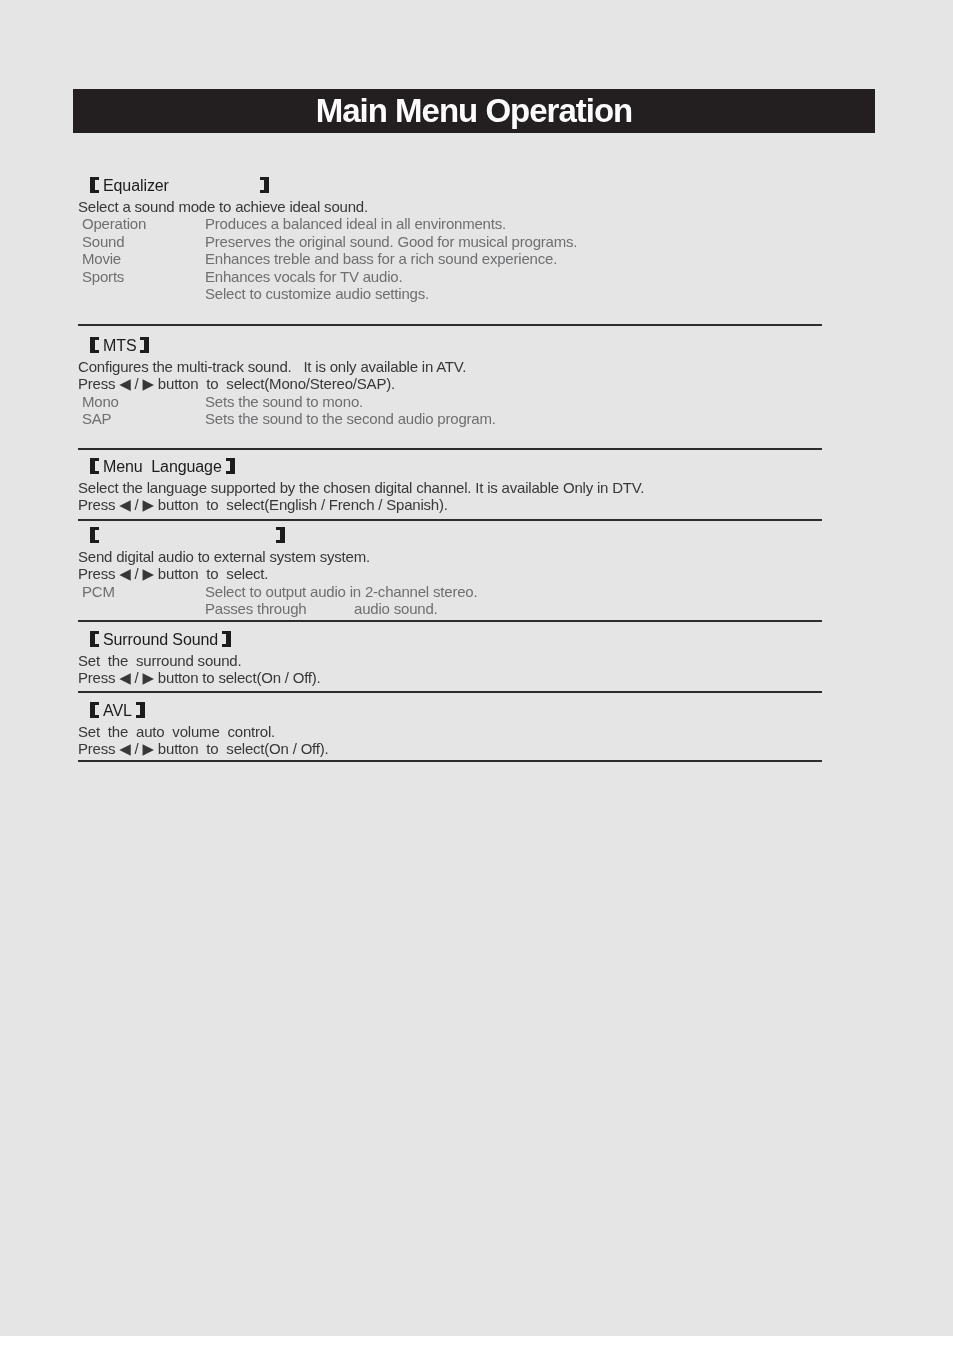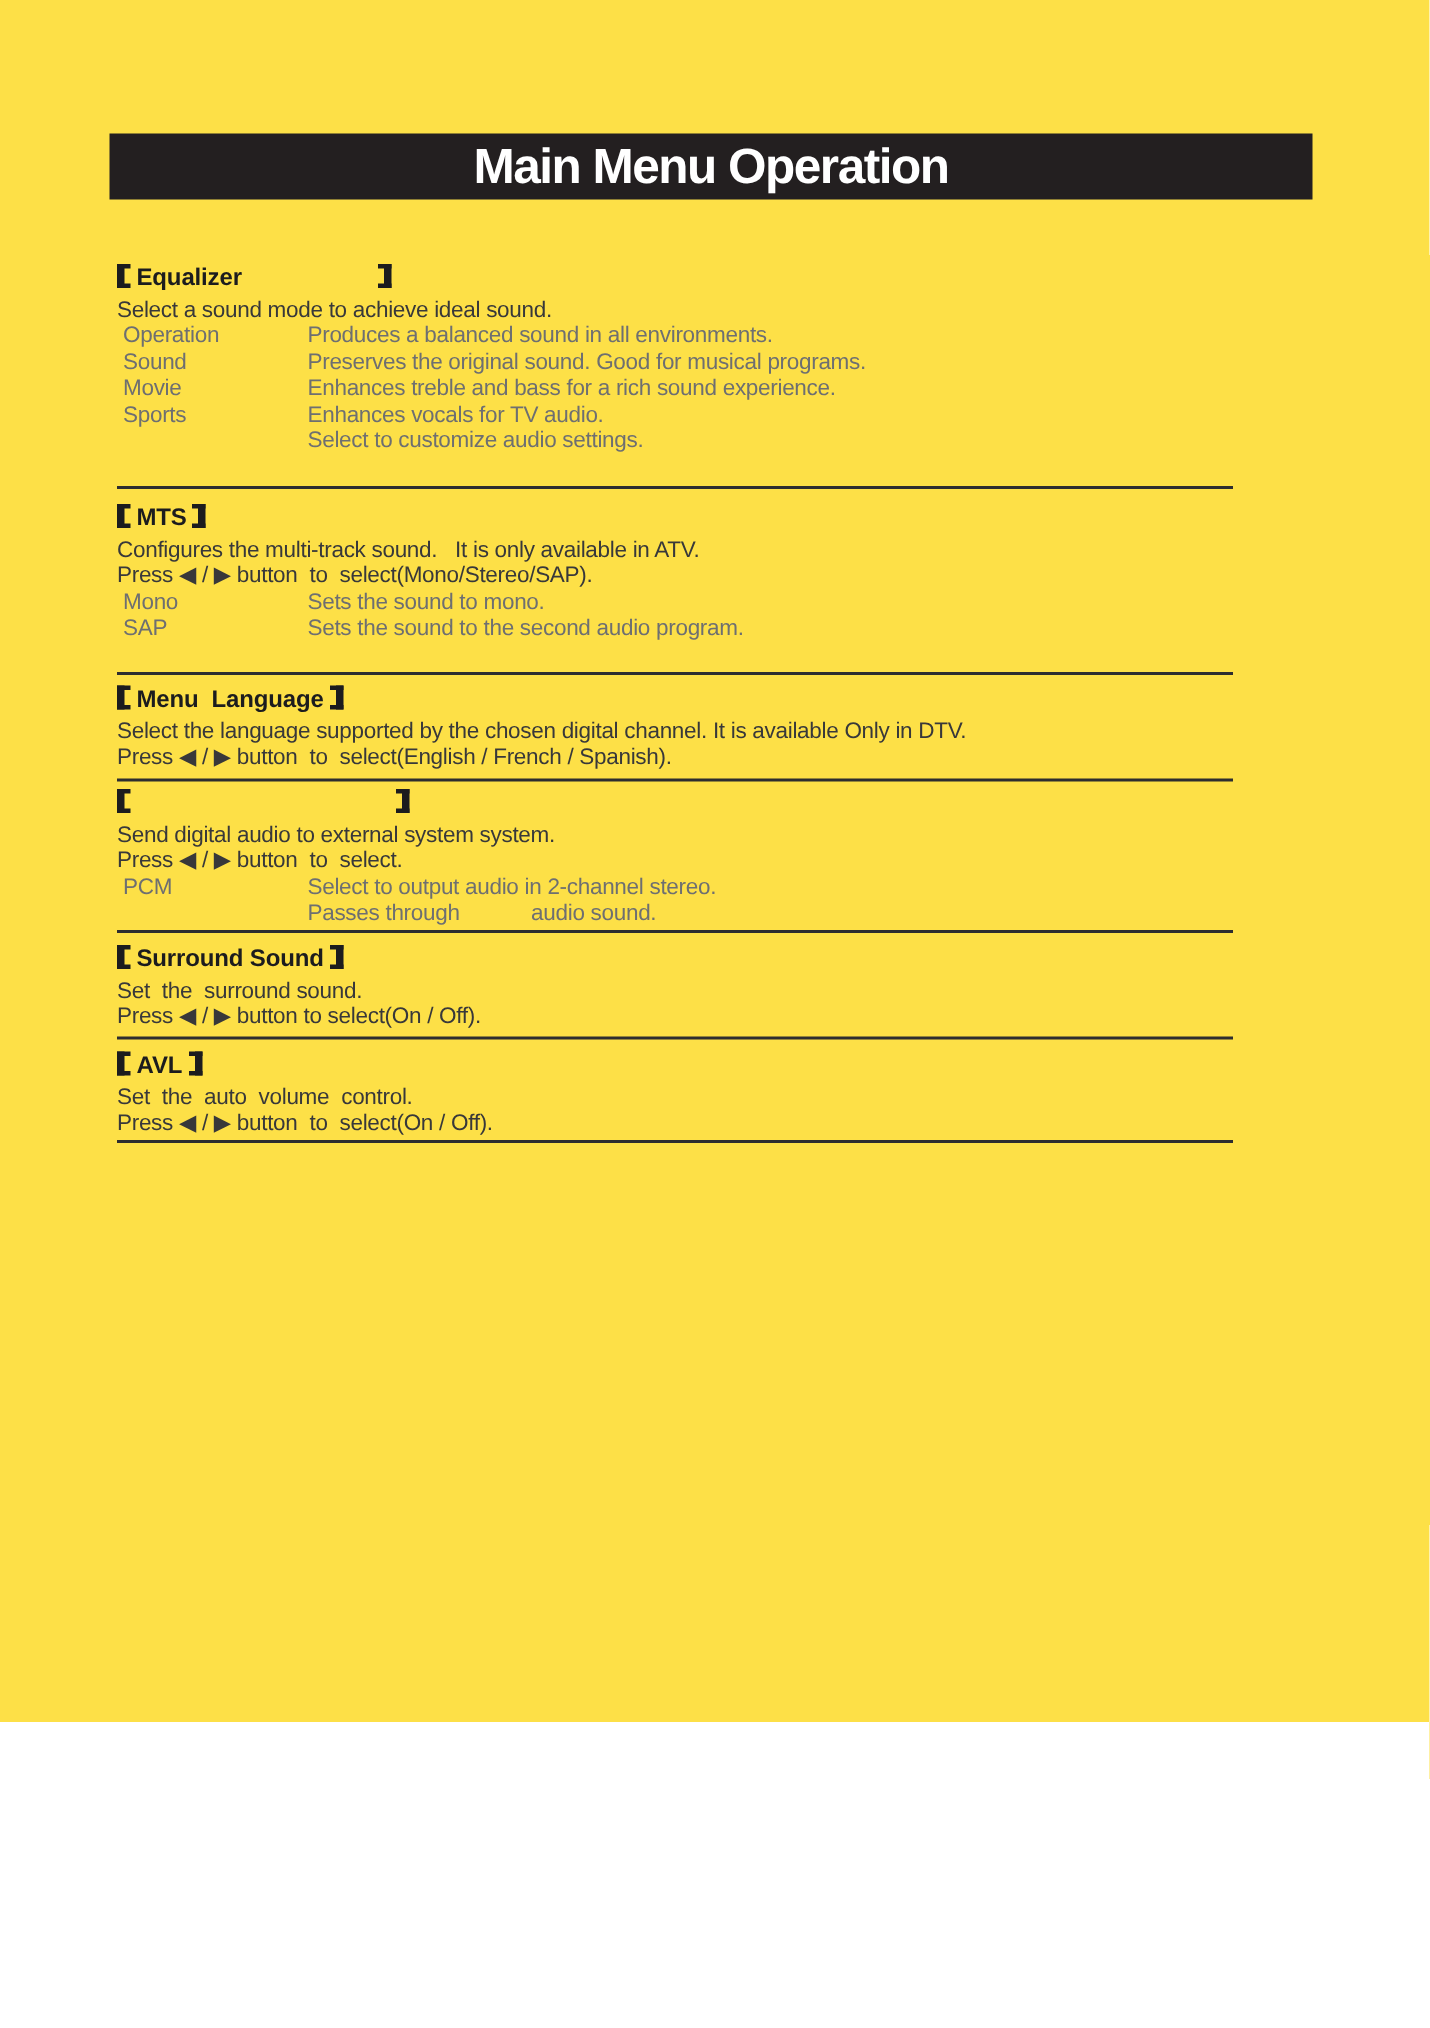--- a/index.html
+++ b/index.html
@@ -1,20 +1,20 @@
 <!DOCTYPE html>
 <html style="--title-bar-bg: #231f20; --title-text: #ffffff; --heading-text: #1c1c1e; --body-text: #38383a; --muted-text: #6e6f71; --divider: #2d2d2f;"><head>
 <meta charset="utf-8">
 <style>
   html, body { margin: 0; padding: 0; background: #ffffff; }
   .page {
     position: relative;
     width: 953px;
-    height: 1148px;
-    background: #fde047;
+    height: 1336px;
+    background: #e5e5e5;
     overflow: hidden;
     font-family: "Liberation Sans", "DejaVu Sans", sans-serif;
   }
   .title-bar {
     position: absolute;
     left: 73px; top: 89px;
     width: 802px; height: 44px;
     background: var(--title-bar-bg, #231f20);
     color: var(--title-text, #ffffff);
     text-align: center;
@@ -29,23 +29,23 @@
   }
   .sec {
     position: absolute;
     left: 78px;
     width: 860px;
     color: var(--body-text, #38383a);
   }
   .sec-heading {
     height: 20px;
     line-height: 20px;
-    margin: 0 0 2px 0;
+    margin: 0 0 2px 12px;
     font-size: 16px;
-    font-weight: bold;
+    font-weight: normal;
     color: var(--heading-text, #1c1c1e);
     white-space: pre;
   }
   .sec-heading-text { white-space: pre; letter-spacing: -0.1px; }
   .lb, .rb {
     display: inline-block;
     width: 4px; height: 10px;
     vertical-align: -2px;
   }
   .lb { border-left: 5px solid currentColor; border-top: 3px solid currentColor; border-bottom: 3px solid currentColor; margin-right: 4px; }
@@ -96,21 +96,21 @@
 
   <div class="title-bar">
     <span class="title-text">Main Menu Operation</span>
   </div>
 
   <div class="sec sec-1">
     <div class="sec-heading"><span class="lb"></span><span class="sec-heading-text">Equalizer                    </span><span class="rb"></span></div>
     <p class="line">Select a sound mode to achieve ideal sound.</p>
     <div class="defrow">
       <span class="term">Operation</span>
-      <span class="desc">Produces a balanced sound in all environments.</span>
+      <span class="desc">Produces a balanced ideal in all environments.</span>
     </div>
     <div class="defrow">
       <span class="term">Sound</span>
       <span class="desc">Preserves the original sound. Good for musical programs.</span>
     </div>
     <div class="defrow">
       <span class="term">Movie</span>
       <span class="desc">Enhances treble and bass for a rich sound experience.</span>
     </div>
     <div class="defrow">

